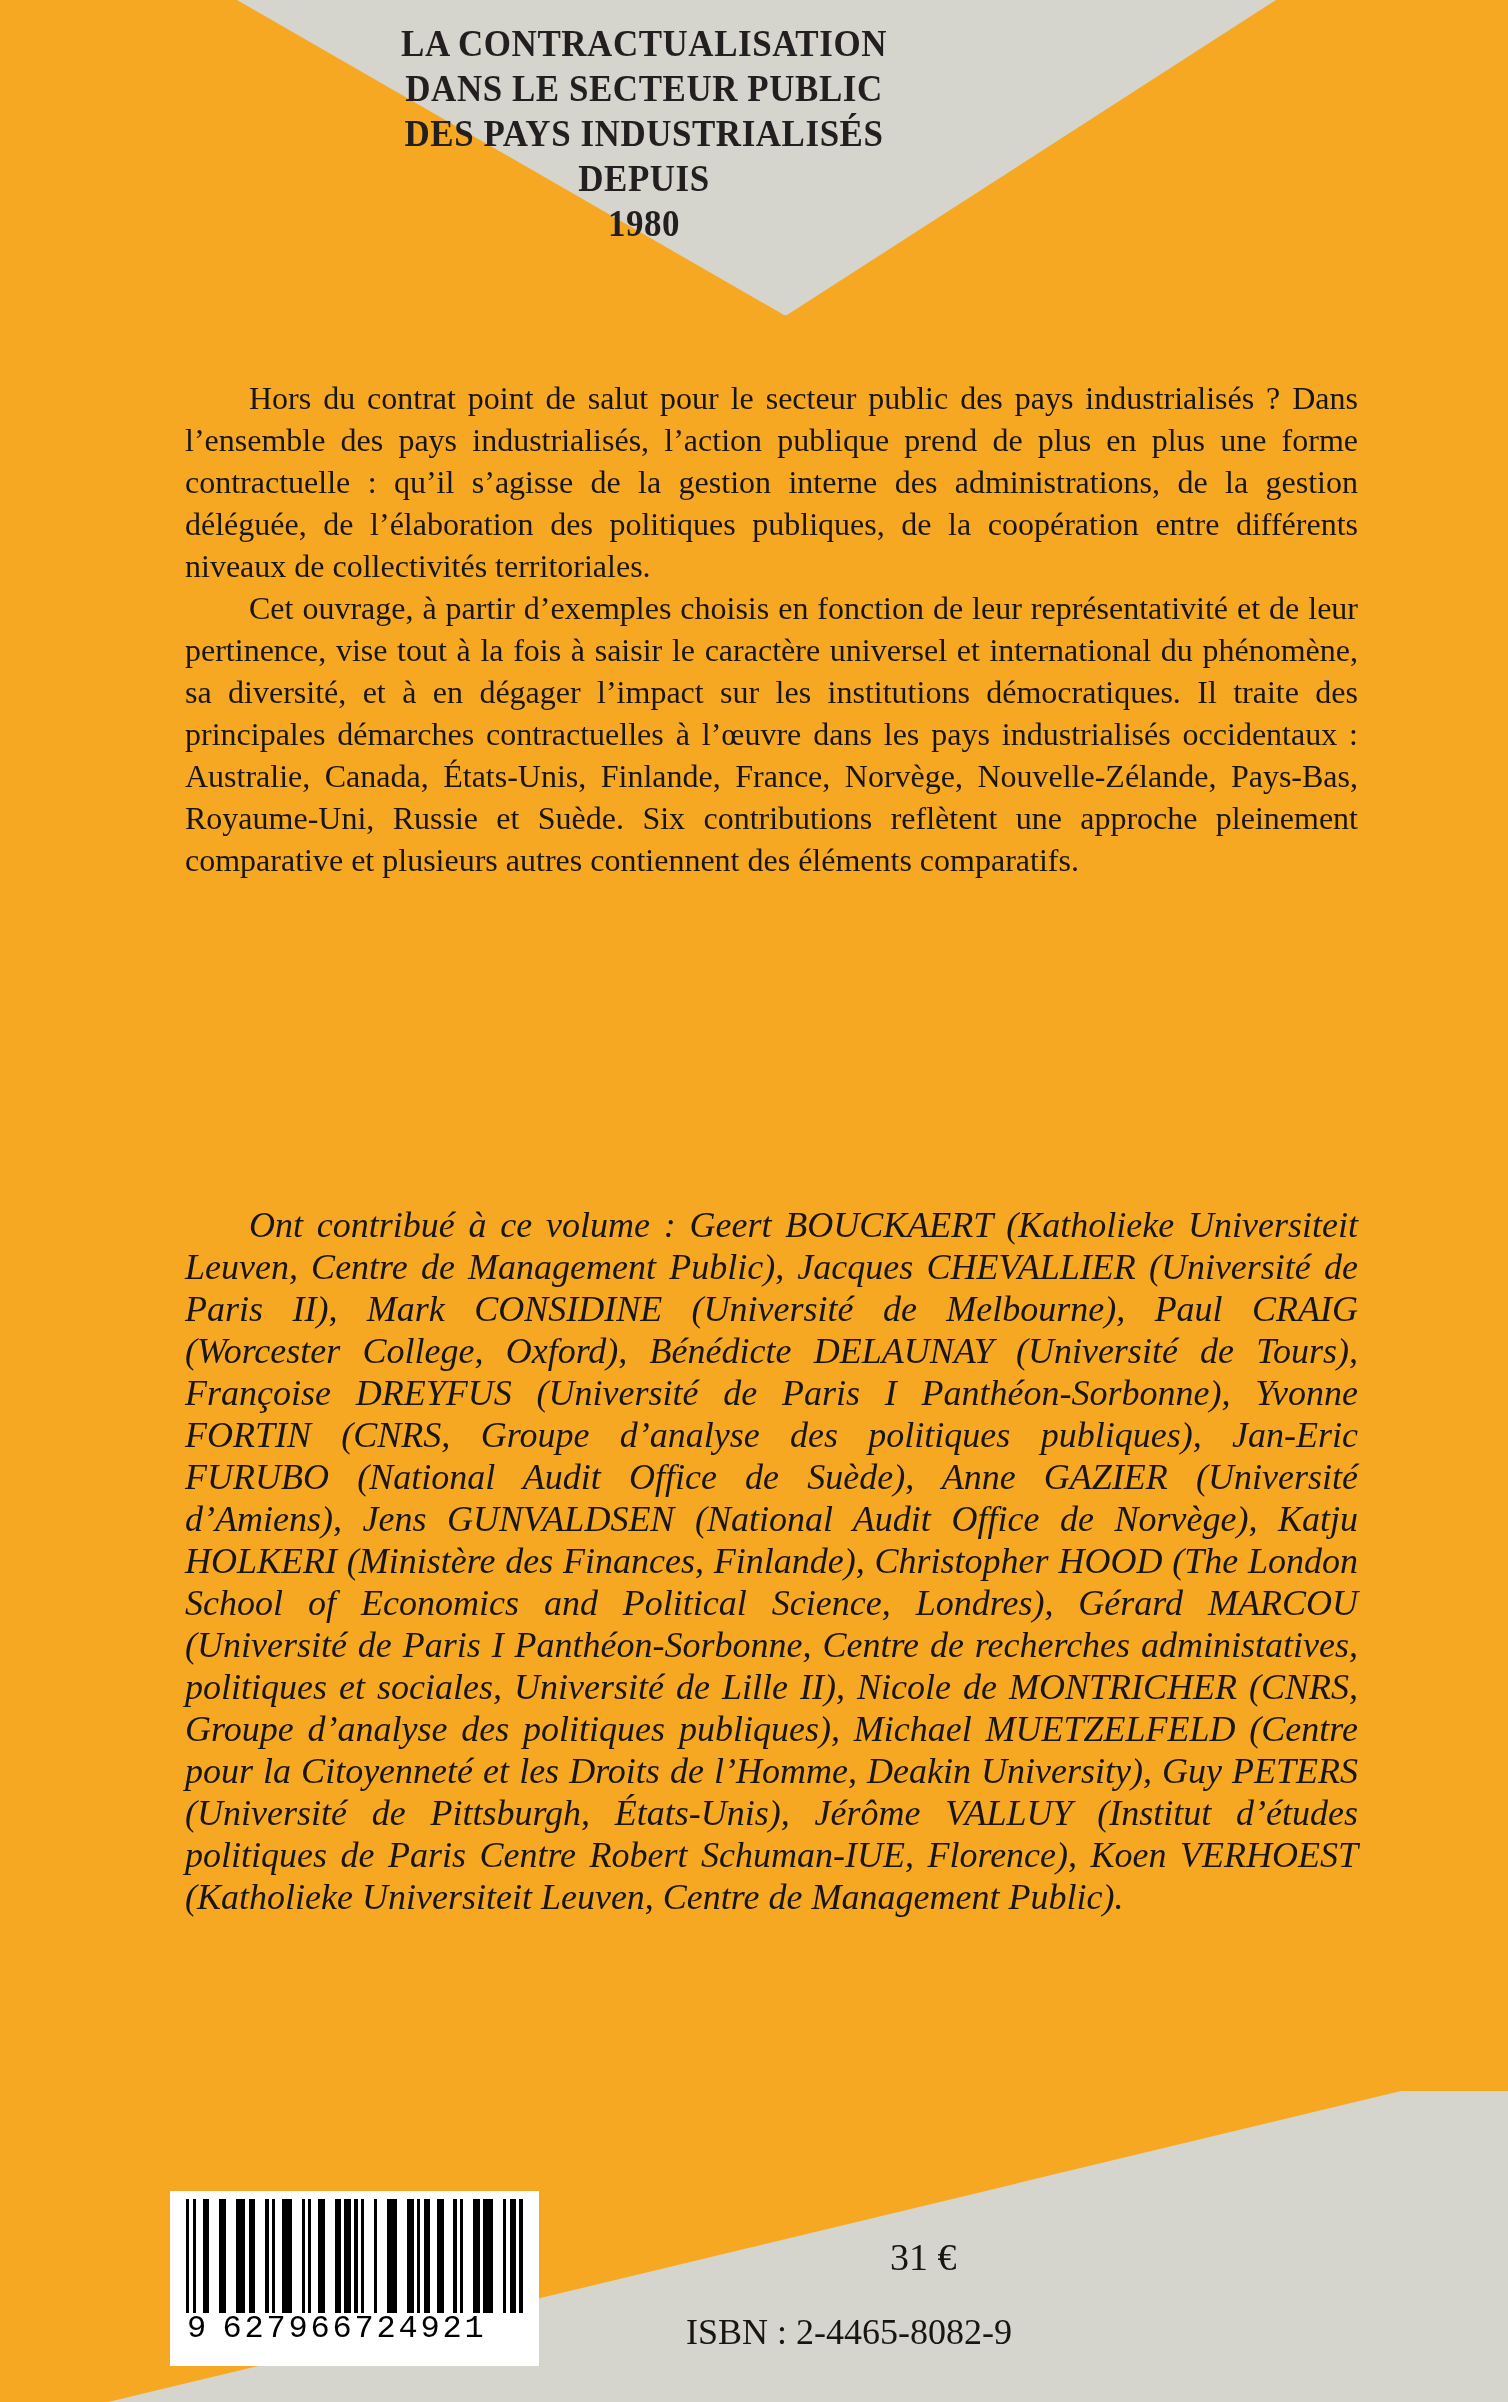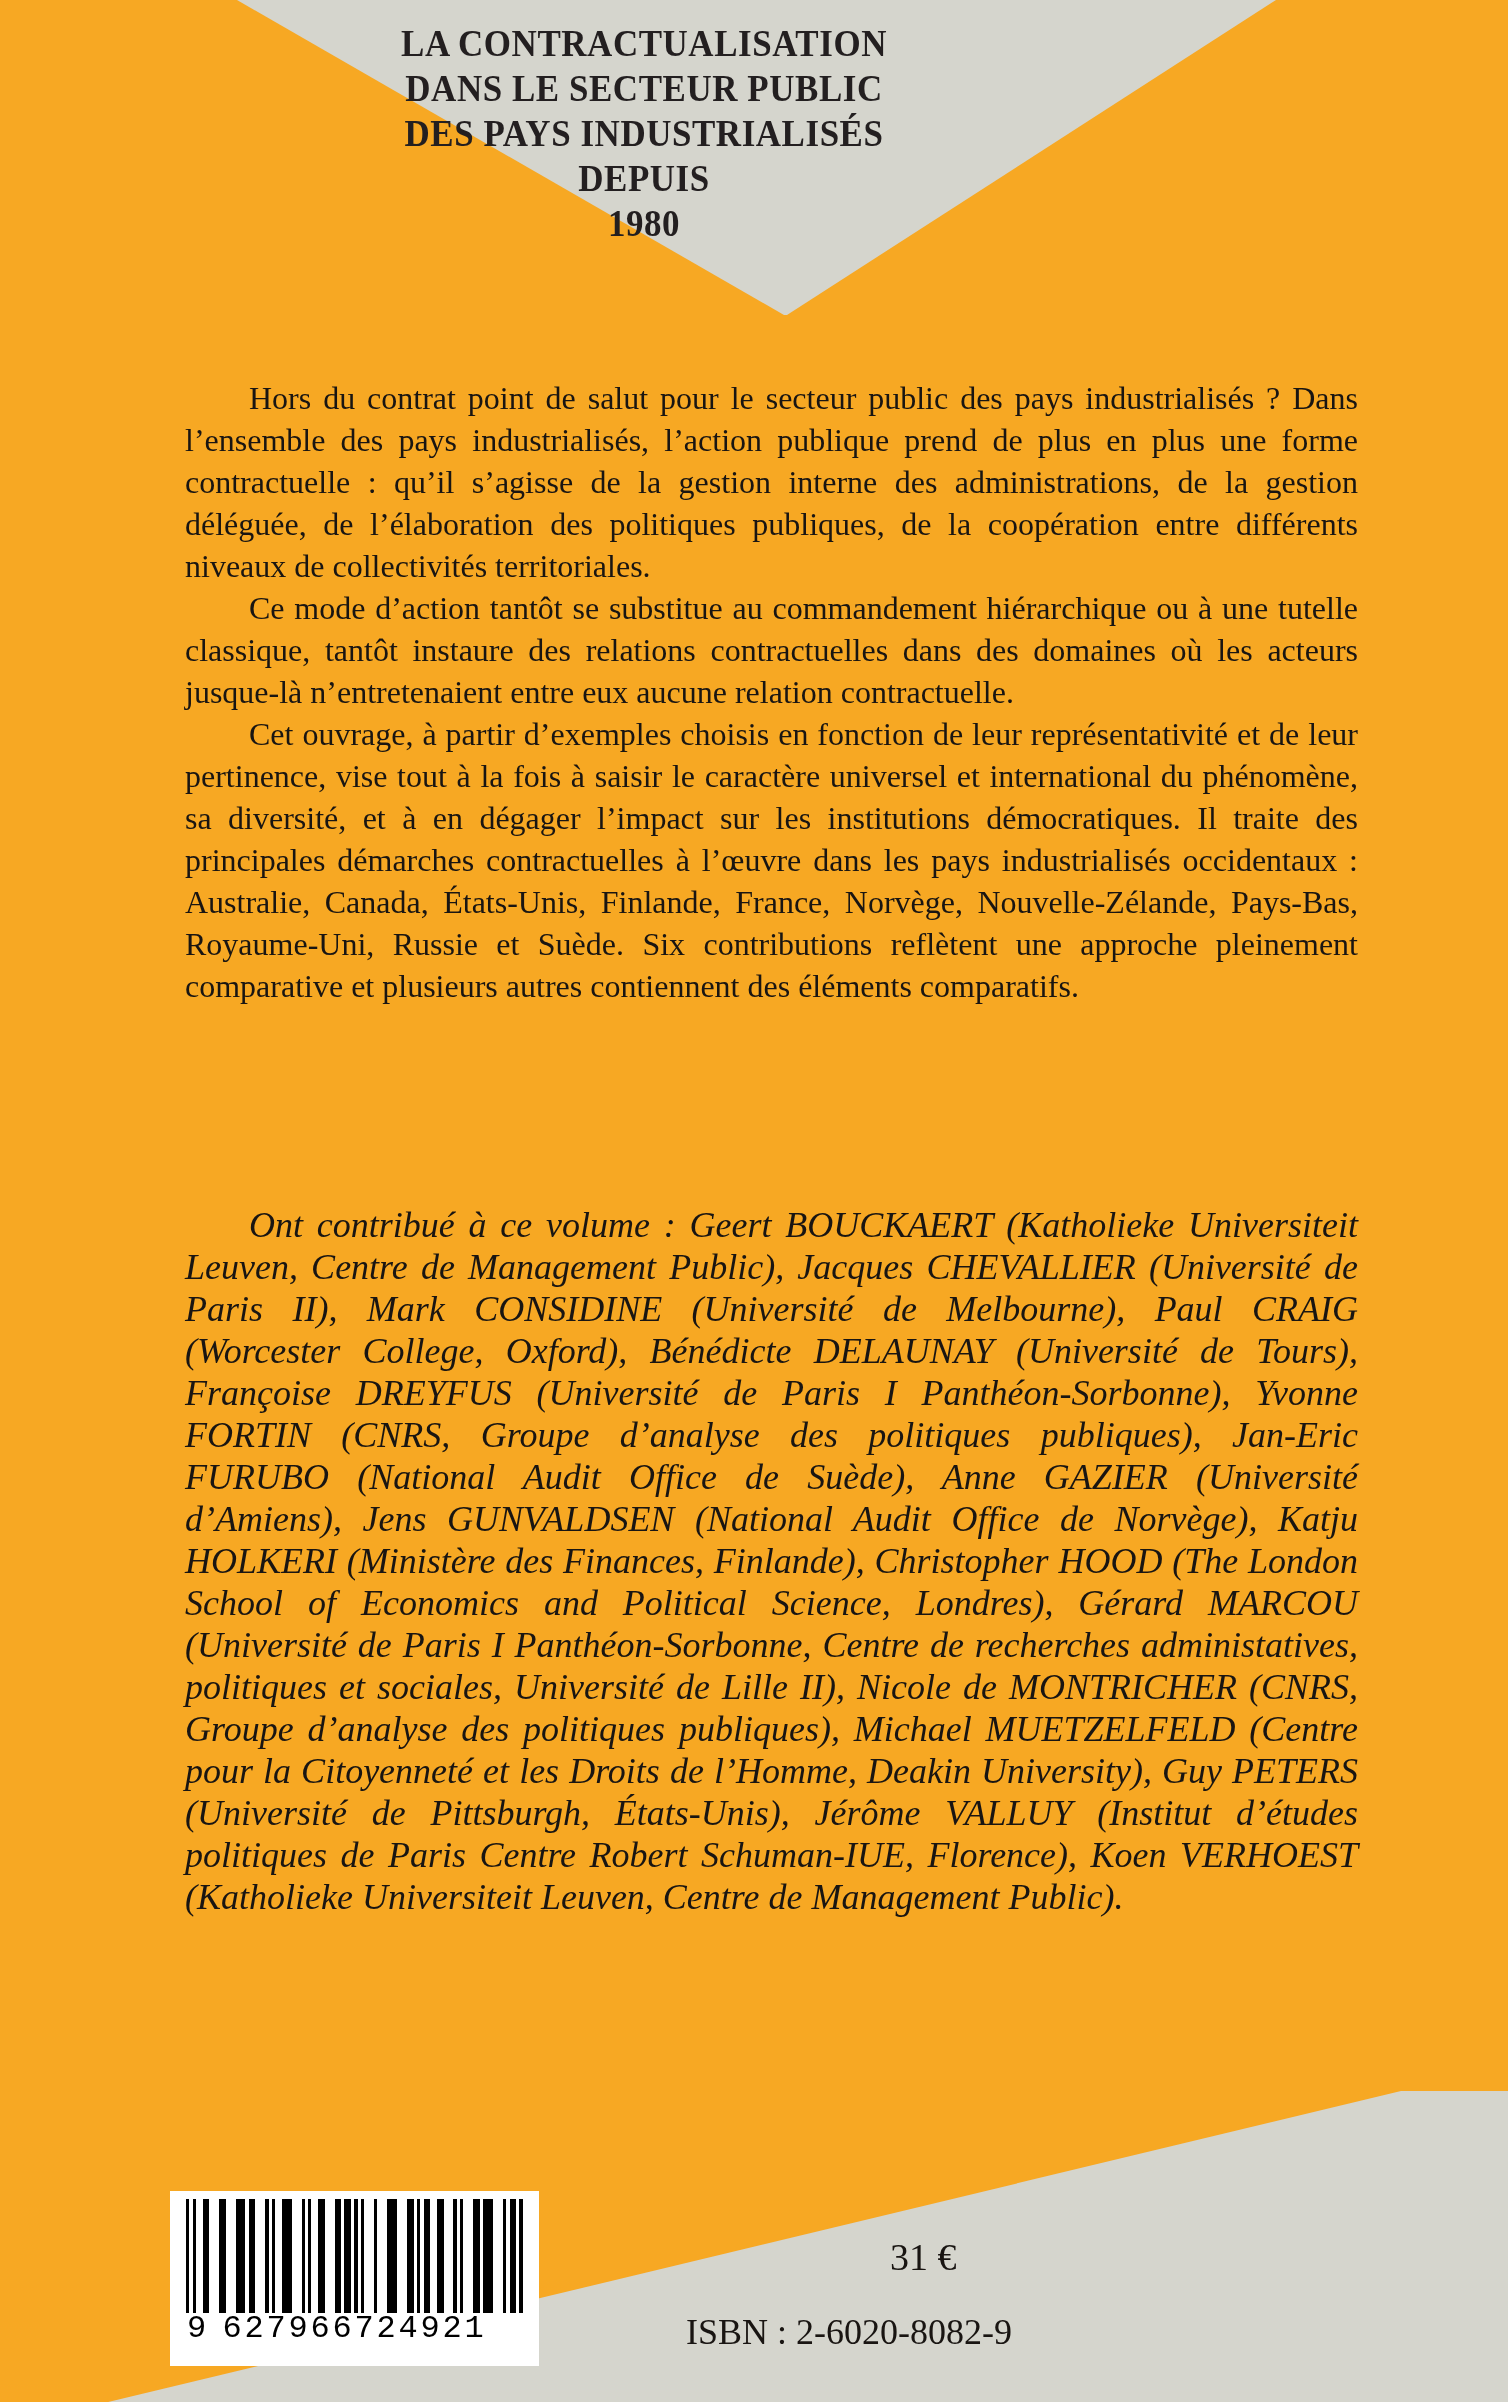--- a/index.html
+++ b/index.html
@@ -115,21 +115,20 @@
 <div id="title-block">
   <div class="tline">LA CONTRACTUALISATION</div>
   <div class="tline">DANS LE SECTEUR PUBLIC</div>
   <div class="tline">DES PAYS INDUSTRIALISÉS</div>
   <div class="tline">DEPUIS</div>
   <div class="tline">1980</div>
 </div>
 
 <div id="body-text">
   <p>Hors du contrat point de salut pour le secteur public des pays industrialisés ? Dans l’ensemble des pays industrialisés, l’action publique prend de plus en plus une forme contractuelle : qu’il s’agisse de la gestion interne des administrations, de la gestion déléguée, de l’élaboration des politiques publiques, de la coopération entre différents niveaux de collectivités territoriales.</p>
-  <p>Ce mode d’action tantôt se substitue au commandement hiérarchique ou à une tutelle classique, tantôt instaure des relations contractuelles dans des domaines où les acteurs jusque-là n’entretenaient entre eux aucune relation contractuelle.</p>
   <p>Cet ouvrage, à partir d’exemples choisis en fonction de leur représentativité et de leur pertinence, vise tout à la fois à saisir le caractère universel et international du phénomène, sa diversité, et à en dégager l’impact sur les institutions démocratiques. Il traite des principales démarches contractuelles à l’œuvre dans les pays industrialisés occidentaux : Australie, Canada, États-Unis, Finlande, France, Norvège, Nouvelle-Zélande, Pays-Bas, Royaume-Uni, Russie et Suède. Six contributions reflètent une approche pleinement comparative et plusieurs autres contiennent des éléments comparatifs.</p>
 </div>
 
 <div id="contrib">
   <p>Ont contribué à ce volume : Geert BOUCKAERT (Katholieke Universiteit Leuven, Centre de Management Public), Jacques CHEVALLIER (Université de Paris II), Mark CONSIDINE (Université de Melbourne), Paul CRAIG (Worcester College, Oxford), Bénédicte DELAUNAY (Université de Tours), Françoise DREYFUS (Université de Paris I Panthéon-Sorbonne), Yvonne FORTIN (CNRS, Groupe d’analyse des politiques publiques), Jan-Eric FURUBO (National Audit Office de Suède), Anne GAZIER (Université d’Amiens), Jens GUNVALDSEN (National Audit Office de Norvège), Katju HOLKERI (Ministère des Finances, Finlande), Christopher HOOD (The London School of Economics and Political Science, Londres), Gérard MARCOU (Université de Paris I Panthéon-Sorbonne, Centre de recherches administatives, politiques et sociales, Université de Lille II), Nicole de MONTRICHER (CNRS, Groupe d’analyse des politiques publiques), Michael MUETZELFELD (Centre pour la Citoyenneté et les Droits de l’Homme, Deakin University), Guy PETERS (Université de Pittsburgh, États-Unis), Jérôme VALLUY (Institut d’études politiques de Paris Centre Robert Schuman-IUE, Florence), Koen VERHOEST (Katholieke Universiteit Leuven, Centre de Management Public).</p>
 </div>
 
 <div id="footer-shape"></div>
 
 <div id="barcode">
@@ -192,14 +191,14 @@
       <i style="flex: 1 0 0px; background: rgb(0, 0, 0);"></i>
       <i style="flex: 1 0 0px; background: rgb(0, 0, 0);"></i>
       <i style="flex: 1 0 0px; background: rgb(255, 255, 255);"></i>
       <i style="flex: 1 0 0px; background: rgb(0, 0, 0);"></i>
     </div>
   <div class="digit-lead">9</div>
   <div class="digits">627966724921</div>
 </div>
 
 <div id="price">31 €</div>
-<div id="isbn">ISBN : 2-6020-8082-9</div>
+<div id="isbn">ISBN : 2-4465-8082-9</div>
 
 
 </body></html>

